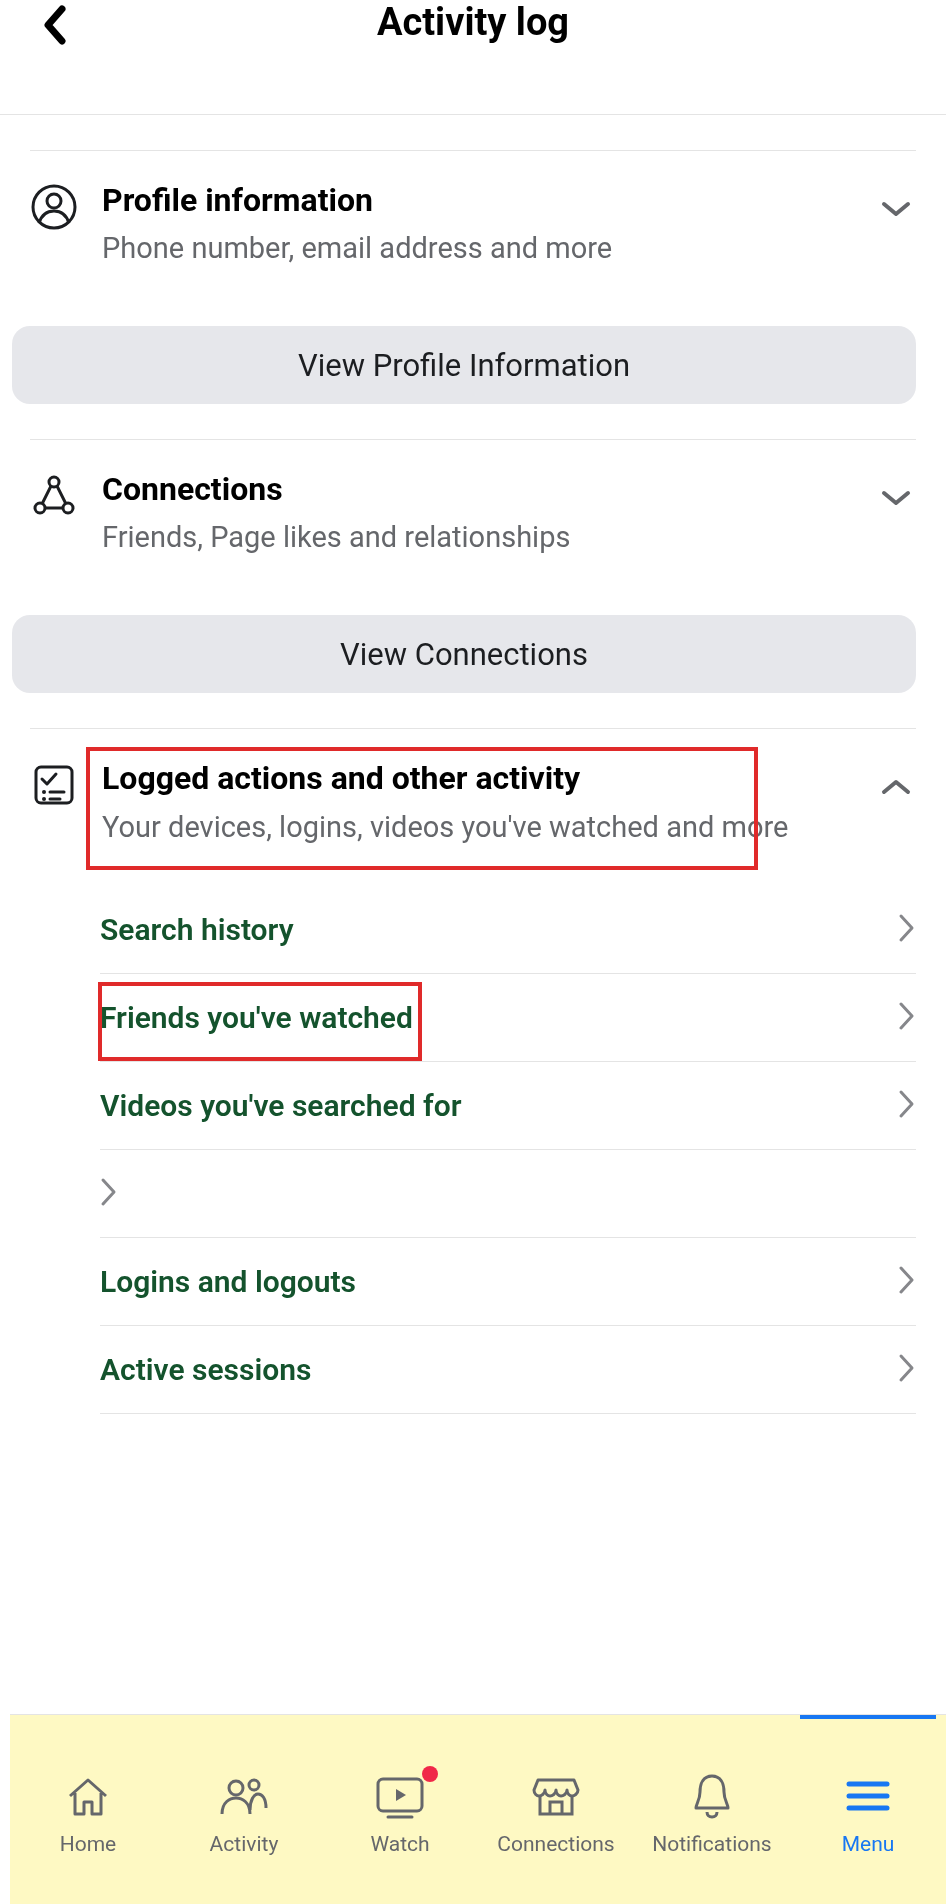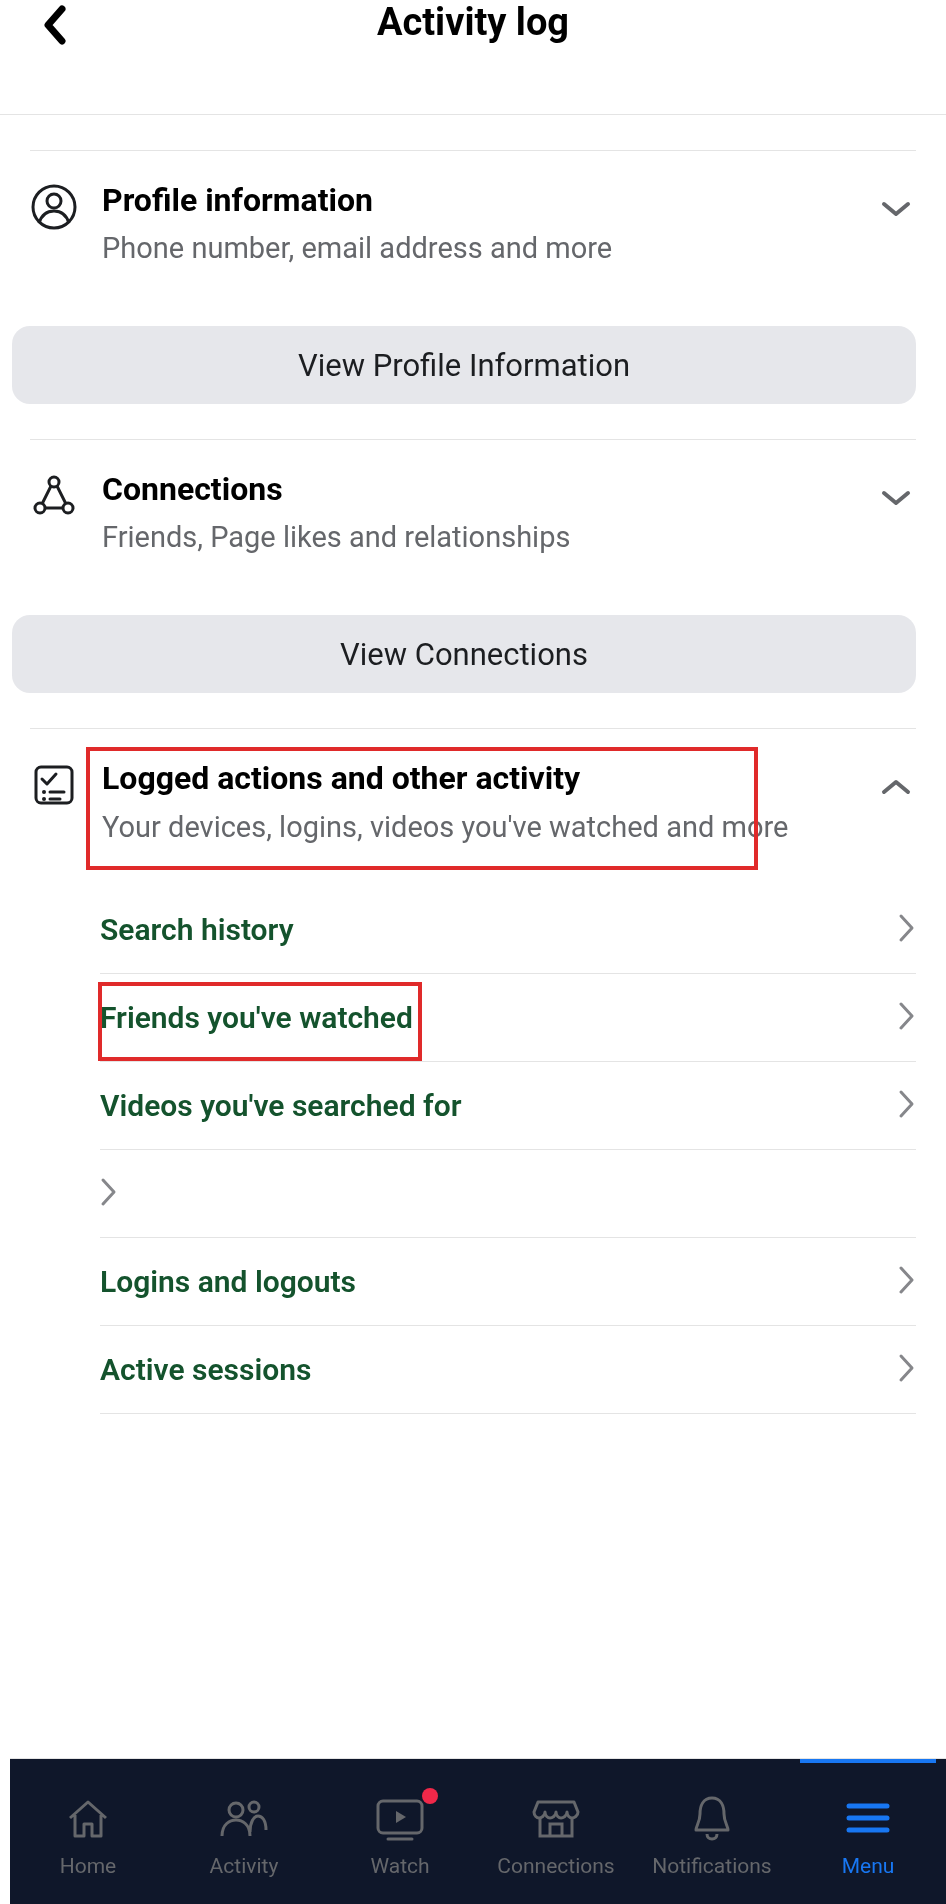--- a/index.html
+++ b/index.html
@@ -127,24 +127,24 @@
     top: 982px;
     left: 98px;
     width: 324px;
     height: 79px;
     border: 4px solid #e02a2a;
     pointer-events: none;
   }
   .tabbar {
     position: absolute;
     bottom: 0; left: 10px; right: 0;
-    height: 146px;
+    height: 190px;
     border-top: 1px solid #e4e4e4;
     display: flex;
-    background: #0f172a;
+    background: #fef9c3;
     padding-top: 6px;
   }
   .tab {
     flex: 1;
     display: flex;
     flex-direction: column;
     align-items: center;
     justify-content: center;
     gap: 10px;
     cursor: pointer;

